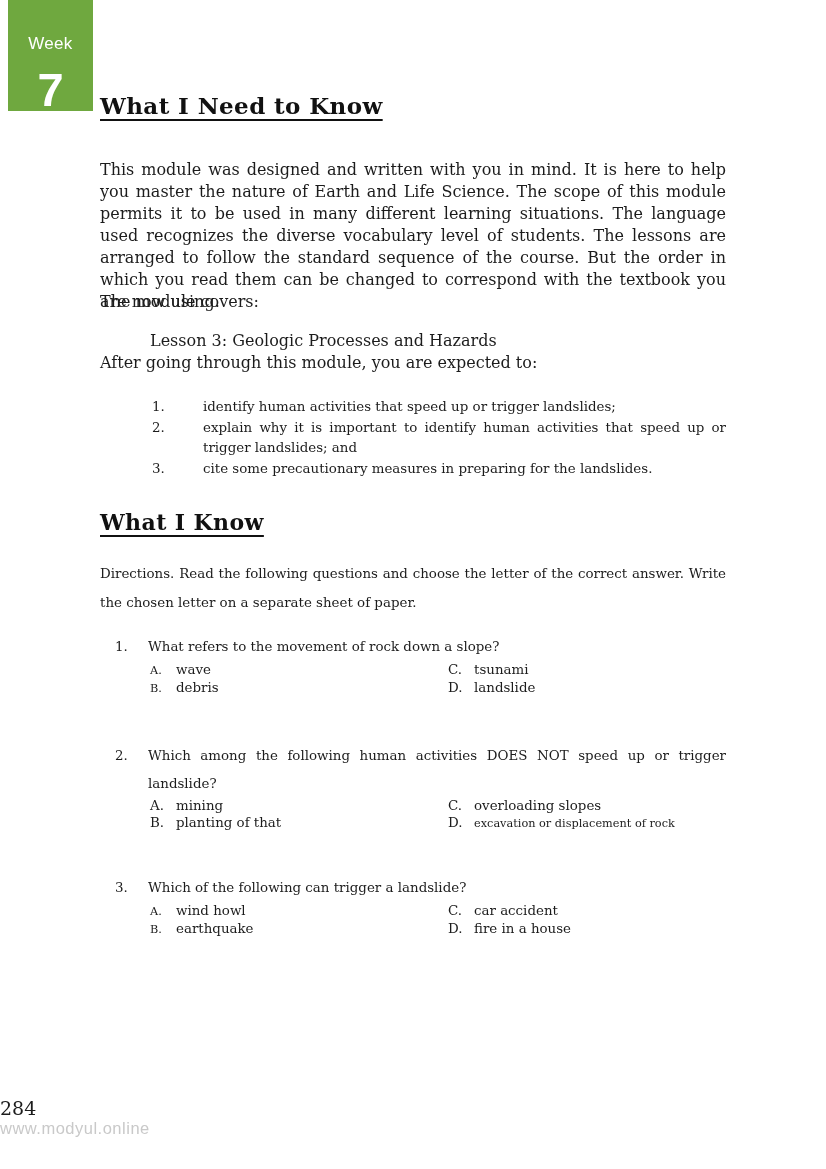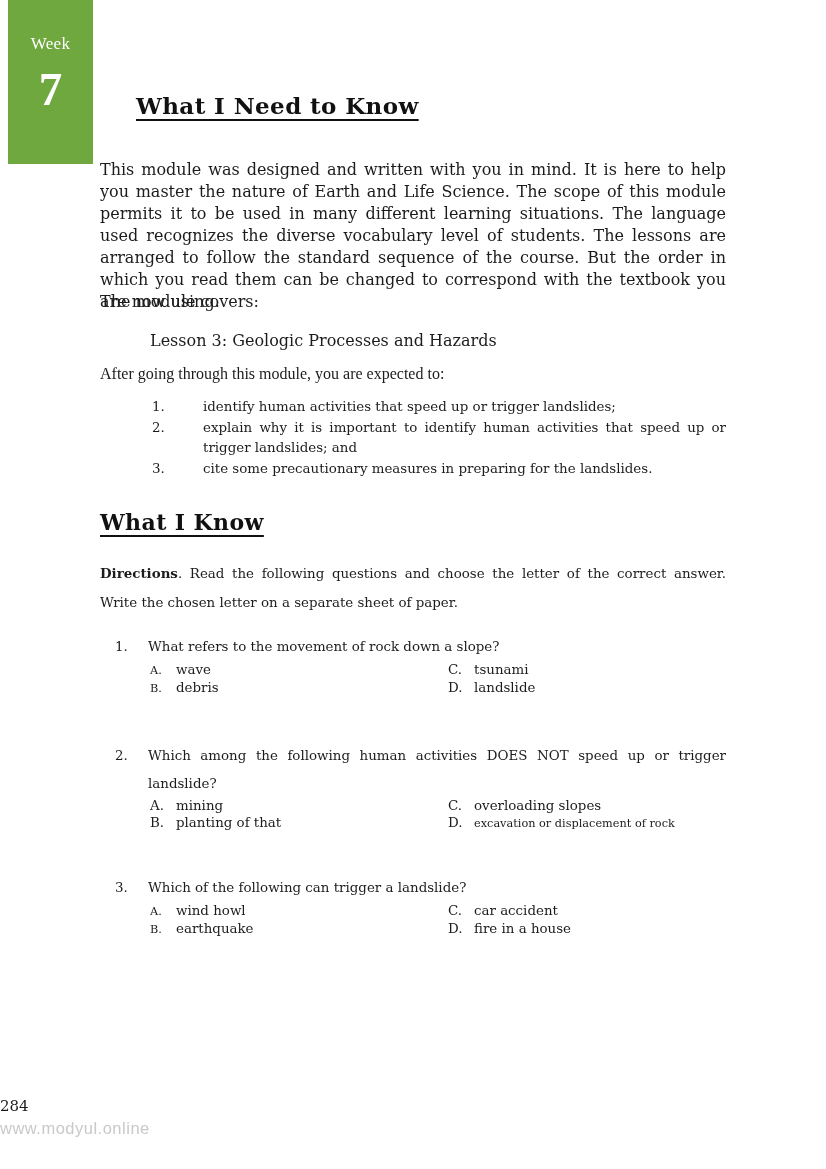--- a/index.html
+++ b/index.html
@@ -3,67 +3,67 @@
 <meta charset="utf-8">
 <style>
   * { margin: 0; padding: 0; box-sizing: border-box; }
   html, body { background: #ffffff; }
   body { width: 826px; height: 1169px; position: relative; overflow: hidden;
          font-family: "DejaVu Serif", "Liberation Serif", serif; color: #1c1c1c; }
 
   .page { position: absolute; inset: 0; background: #ffffff; }
 
   
-  .week-badge { position: absolute; left: 8px; top: 0; width: 85px; height: 164px;
+  .week-badge { position: absolute; left: 8px; top: 0; width: 85px; height: 111px;
                 background: #6FA83F; color: #ffffff; text-align: center;
-                font-family: Liberation Serif, serif; }
+                font-family: Liberation Sans, sans-serif; }
   .week-label { margin-top: 34px; font-size: 17px; letter-spacing: 0.3px; }
   .week-number { margin-top: 12px; font-size: 47px; font-weight: bold; line-height: 1; }
 
   
   .content { position: absolute; left: 100px; width: 626px; top: 0; }
   .abs { position: absolute; left: 0; width: 626px; }
 
   h1.sec, h2.sec { font-weight: bold; font-family: "DejaVu Serif", serif; color: #111; }
   h1.sec { font-size: 23px; line-height: 28px; letter-spacing: 0.4px; }
   h2.sec { font-size: 22px; line-height: 28px; letter-spacing: 0.4px; }
   .underlined { text-decoration: underline; text-decoration-thickness: 2px; text-underline-offset: 5px; }
 
   .body-text { font-size: 16px; line-height: 22px; }
   .justify { text-align: justify; }
 
   .intro { top: 159px; }
   .covers { top: 291px; }
   .lesson { top: 330px; padding-left: 50px; }
-  .after  { top: 363px; font-family: Liberation Serif, serif; }
+  .after  { top: 352px; }
 
   .objectives { top: 397px; }
   .obj-row { display: flex; padding-left: 52px; font-size: 13.4px; line-height: 20.5px; }
   .obj-num { width: 23px; flex-shrink: 0; }
   .obj-text { flex: 1; text-align: justify; margin-left: 28px; }
 
-  .h1-pos { top: 92px; margin-left: 36px; }
+  .h1-pos { top: 92px; }
   .h2-pos { top: 508px; }
 
   .directions { top: 559px; font-size: 13.4px; line-height: 29px; }
-  .directions b { font-weight: bold; }
+  .directions b { font-weight: normal; }
 
   .question { }
   .q1 { top: 633px; }
   .q2 { top: 742px; }
   .q3 { top: 874px; }
   .q-row { display: flex; padding-left: 15px; font-size: 13.4px; line-height: 27.7px; }
   .q-num { width: 33px; flex-shrink: 0; }
   .q-text { flex: 1; text-align: justify; }
   .opts { display: grid; grid-template-columns: 298px 1fr; padding-left: 50px;
           font-size: 13.4px; line-height: 17px; }
   .opt { white-space: nowrap; }
   .opt .letter { display: inline-block; width: 26px; }
   .small { font-size: 11.3px; }
-  .page-number { top: 1097px; position: absolute; width: 756px; font-size: 15px; }
+  .page-number { top: 1097px; position: absolute; width: 756px; font-size: 19px; }
   .watermark { top: 1119px; position: absolute; width: 688px;
                font-family: "Liberation Sans", sans-serif; font-size: 16.5px;
                color: #c9c9c9; letter-spacing: 0.5px; }
 </style>
 </head>
 <body>
 
 <div class="page">
 
   <div class="week-badge">

